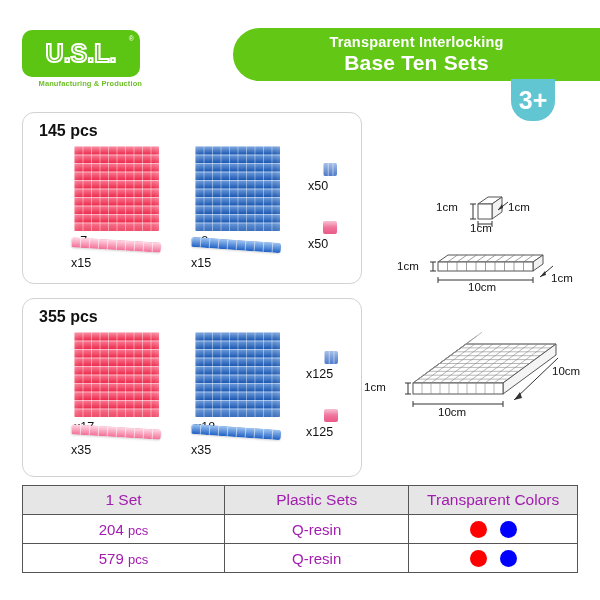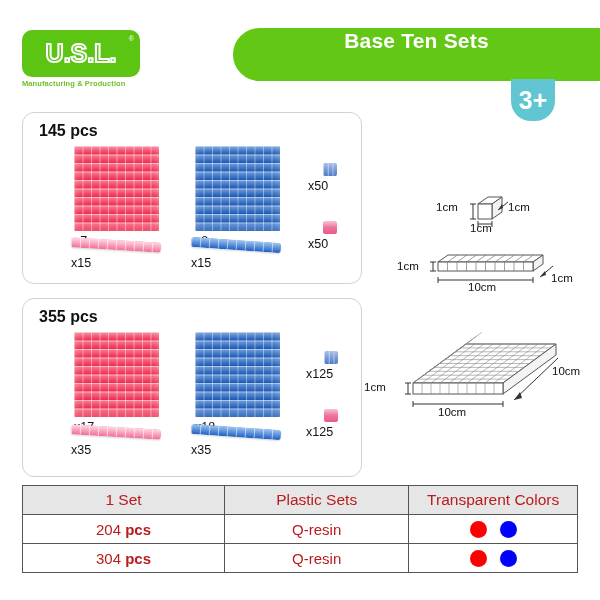--- a/index.html
+++ b/index.html
@@ -23,21 +23,21 @@
     display:flex;align-items:center;justify-content:center;
     font-size:25px;font-weight:bold;color:#5CC412;
     -webkit-text-stroke:2px #ffffff;
     letter-spacing:0px;
     font-family:"Liberation Sans", sans-serif;
   }
   .logo-reg{
     position:absolute;right:6px;top:5px;color:#fff;font-size:7px;
   }
   .logo-sub{
-    position:absolute;left:22px;top:79px;width:120px;text-align:left;
+    position:absolute;left:22px;top:79px;width:120px;text-align:right;
     font-size:7.5px;color:#6FBF2A;font-weight:bold;letter-spacing:.1px;
   }
 
   .banner{
     position:absolute;left:233px;top:28px;width:367px;height:53px;
     background:#63C715;
     border-radius:27px 0 0 27px;
     color:#ffffff;text-align:center;
   }
   .banner-l1{font-size:14.5px;font-weight:bold;margin-top:6px;letter-spacing:.2px;}
@@ -124,43 +124,44 @@
   }
 
   
   .tech{position:absolute;font-size:11px;color:#222;}
   .dim-label{position:absolute;font-size:11.5px;color:#111;white-space:nowrap;}
 
   
   #spec-table{
     position:absolute;left:22px;top:485px;width:556px;
     border-collapse:collapse;
-    font-size:15px;color:#b91c1c;
+    font-size:15px;color:#a21caf;
   }
   #spec-table th,#spec-table td{
     border:1px solid #555;text-align:center;padding:0;height:28px;
   }
   #spec-table thead th{background:#e6e6e6;font-weight:normal;font-size:15.5px;}
-  .pcs-small{font-size:15px;font-weight:bold;}
+  .pcs-small{font-size:13px;}
   .dot{display:inline-block;width:17px;height:17px;border-radius:50%;vertical-align:middle;}
   .dot.red{background:#FF0000;margin-right:9px;}
   .dot.blue{background:#0000FF;}
 </style>
 </head>
 <body>
 
 <div class="page">
 
   <div class="logo-box">
     <div class="logo-text">U.S.L.</div>
     <div class="logo-reg">®</div>
   </div>
   <div class="logo-sub">Manufacturing &amp; Production</div>
 
   <div class="banner">
+    <div class="banner-l1">Transparent Interlocking</div>
     <div class="banner-l2">Base Ten Sets</div>
   </div>
 
   <div class="age-badge">3+</div>
 
   <div class="panel" id="panel-145">
     <div class="panel-title">145 pcs</div>
 
     <div class="item" style="left:51px;top:33px;">
       <div class="flat red" style="width:85px;height:85px;"></div>
@@ -353,21 +354,21 @@
           <span class="pcs-small">pcs</span>
         </td>
         <td>Q-resin</td>
         <td>
           <span class="dot red"></span>
           <span class="dot blue"></span>
         </td>
       </tr>
       <tr>
         <td>
-          <span>304</span>
+          <span>579</span>
           <span class="pcs-small">pcs</span>
         </td>
         <td>Q-resin</td>
         <td>
           <span class="dot red"></span>
           <span class="dot blue"></span>
         </td>
       </tr>
     </tbody>
   </table>

